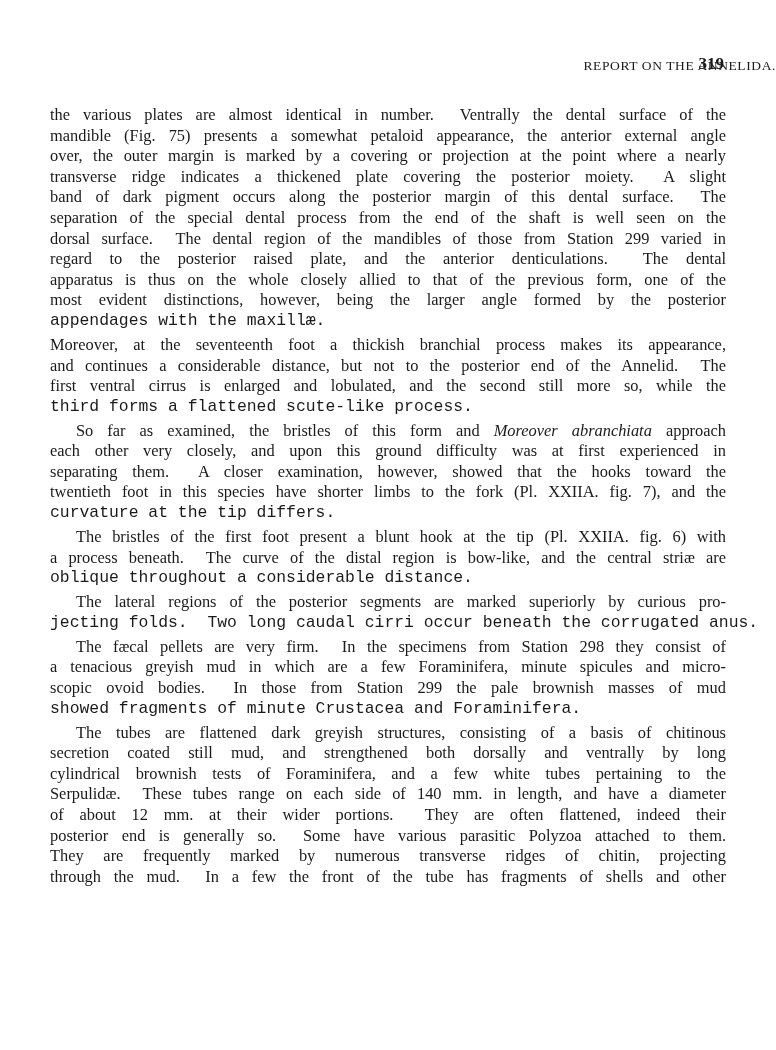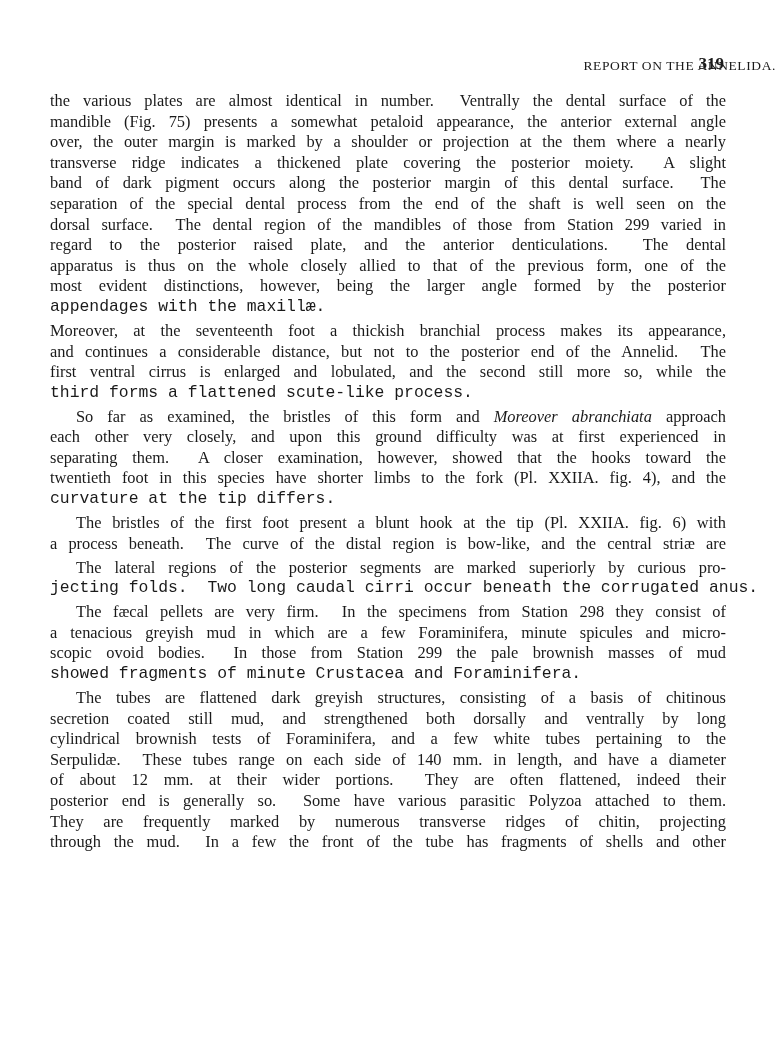--- a/index.html
+++ b/index.html
@@ -2,41 +2,41 @@
 <html><head>
 <meta charset="utf-8">
 <style>
   html, body { margin: 0; padding: 0; background: #ffffff; }
   body { width: 776px; height: 1050px; overflow: hidden; position: relative;
          font-family: "Liberation Serif", "DejaVu Serif", serif; color: #1a1a1a; }
   .header { position: absolute; top: 58px; left: 0; width: 776px; height: 24px; }
   .running-title { position: absolute; left: 0; width: 776px; text-align: right;
          top: 0; font-size: 13.5px; letter-spacing: 0.6px; }
   .page-number { position: absolute; right: 52px; top: -4px; font-size: 17px; font-weight: bold; }
-  .body-text { position: absolute; top: 91px; left: 50px; width: 676px; font-size: 16.4px;
+  .body-text { position: absolute; top: 105px; left: 50px; width: 676px; font-size: 16.4px;
          line-height: 20.6px; text-align: justify; }
   .line { display: block; white-space: nowrap; text-align: justify; text-align-last: justify; height: 20.6px; }
   .line.last { text-align-last: left; font-family: Liberation Mono, monospace; }
   .line.indent { padding-left: 26px; }
   .para-gap { height: 3.4px; }
   i { font-style: italic; }
 </style>
 </head>
 <body>
 
 <div class="header">
   <div class="running-title">REPORT ON THE ANNELIDA.</div>
   <div class="page-number">319</div>
 </div>
 
 <div class="body-text" id="body-text">
     <div>
       <span class="line">the various plates are almost identical in number.&nbsp; Ventrally the dental surface of the</span>
       <span class="line">mandible (Fig. 75) presents a somewhat petaloid appearance, the anterior external angle</span>
-      <span class="line">over, the outer margin is marked by a shoulder or projection at the them where a nearly</span>
+      <span class="line">over, the outer margin is marked by a covering or projection at the point where a nearly</span>
       <span class="line">transverse ridge indicates a thickened plate covering the posterior moiety.&nbsp; A slight</span>
       <span class="line">band of dark pigment occurs along the posterior margin of this dental surface.&nbsp; The</span>
       <span class="line">separation of the special dental process from the end of the shaft is well seen on the</span>
       <span class="line">dorsal surface.&nbsp; The dental region of the mandibles of those from Station 299 varied in</span>
       <span class="line">regard to the posterior raised plate, and the anterior denticulations.&nbsp; The dental</span>
       <span class="line">apparatus is thus on the whole closely allied to that of the previous form, one of the</span>
       <span class="line">most evident distinctions, however, being the larger angle formed by the posterior</span>
       <span class="line last">appendages with the maxillæ.</span>
     </div>
     <div class="para-gap"></div>
@@ -44,27 +44,28 @@
       <span class="line">Moreover, at the seventeenth foot a thickish branchial process makes its appearance,</span>
       <span class="line">and continues a considerable distance, but not to the posterior end of the Annelid.&nbsp; The</span>
       <span class="line">first ventral cirrus is enlarged and lobulated, and the second still more so, while the</span>
       <span class="line last">third forms a flattened scute-like process.</span>
     </div>
     <div class="para-gap"></div>
     <div>
       <span class="line indent">So far as examined, the bristles of this form and <i>Moreover abranchiata</i> approach</span>
       <span class="line">each other very closely, and upon this ground difficulty was at first experienced in</span>
       <span class="line">separating them.&nbsp; A closer examination, however, showed that the hooks toward the</span>
-      <span class="line">twentieth foot in this species have shorter limbs to the fork (Pl. XXIIA. fig. 4), and the</span>
+      <span class="line">twentieth foot in this species have shorter limbs to the fork (Pl. XXIIA. fig. 7), and the</span>
       <span class="line last">curvature at the tip differs.</span>
     </div>
     <div class="para-gap"></div>
     <div>
       <span class="line indent">The bristles of the first foot present a blunt hook at the tip (Pl. XXIIA. fig. 6) with</span>
       <span class="line">a process beneath.&nbsp; The curve of the distal region is bow-like, and the central striæ are</span>
+      <span class="line last">oblique throughout a considerable distance.</span>
     </div>
     <div class="para-gap"></div>
     <div>
       <span class="line indent">The lateral regions of the posterior segments are marked superiorly by curious pro-</span>
       <span class="line last">jecting folds.&nbsp; Two long caudal cirri occur beneath the corrugated anus.</span>
     </div>
     <div class="para-gap"></div>
     <div>
       <span class="line indent">The fæcal pellets are very firm.&nbsp; In the specimens from Station 298 they consist of</span>
       <span class="line">a tenacious greyish mud in which are a few Foraminifera, minute spicules and micro-</span>

